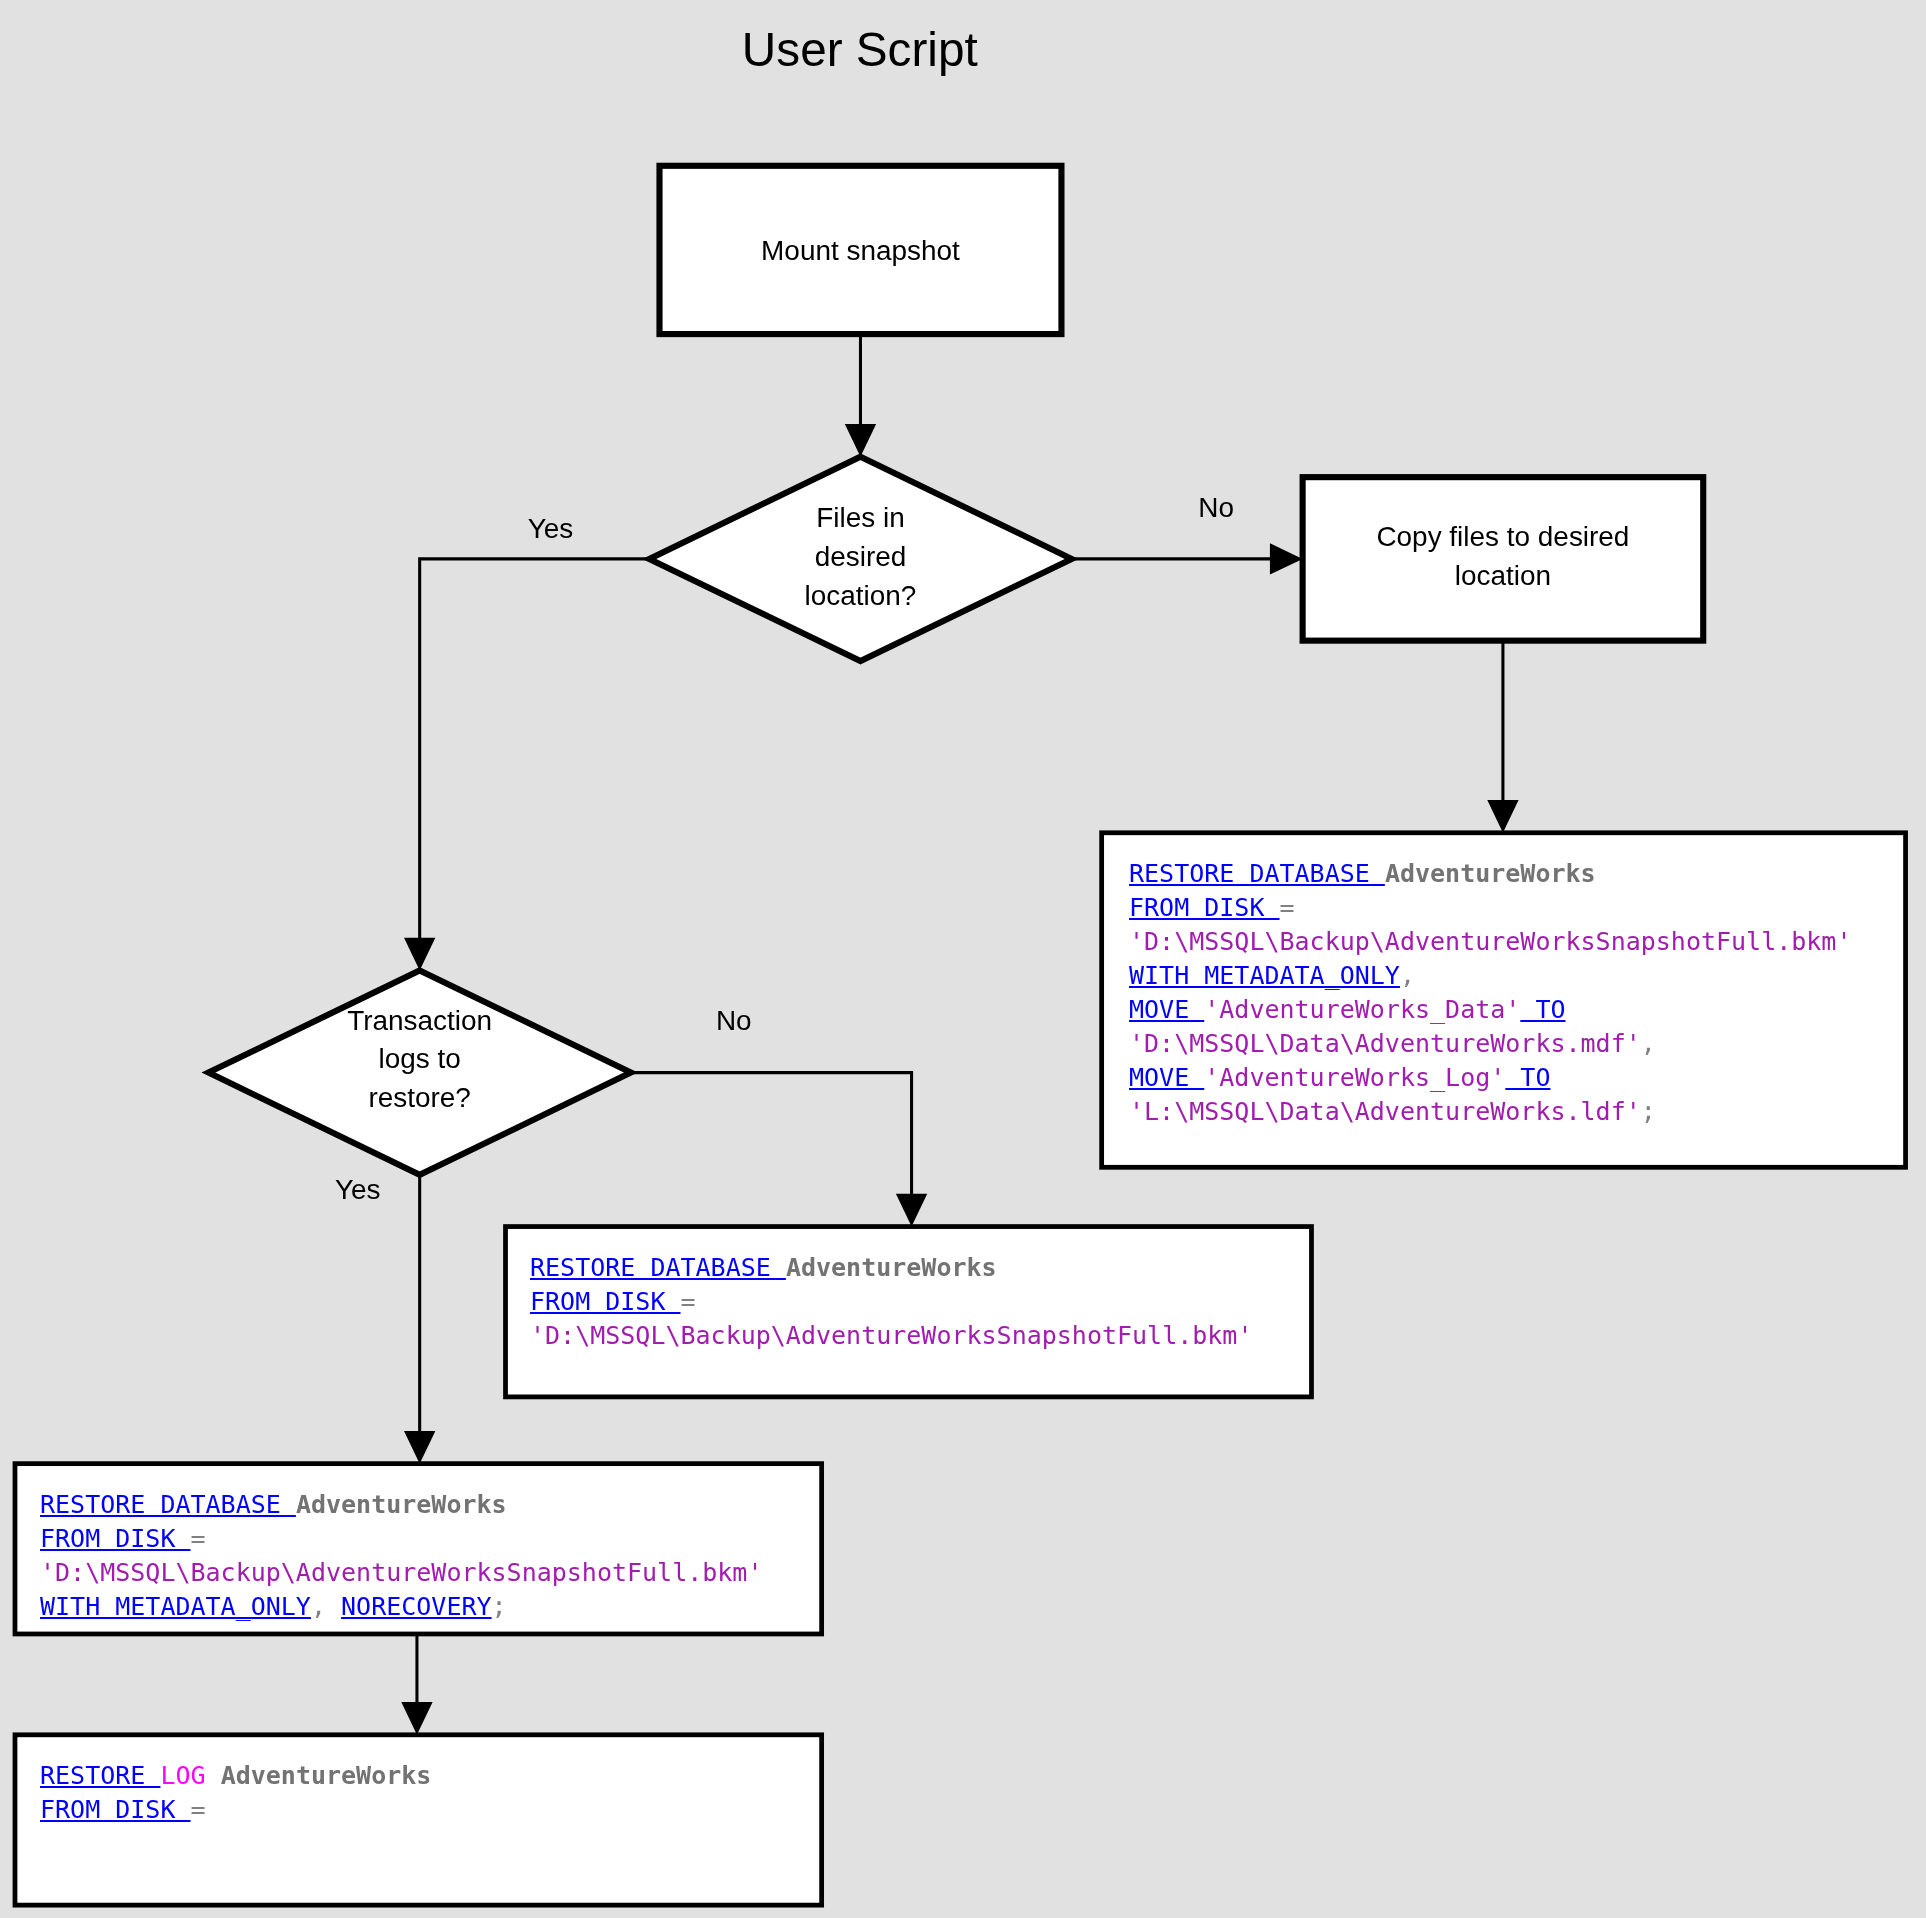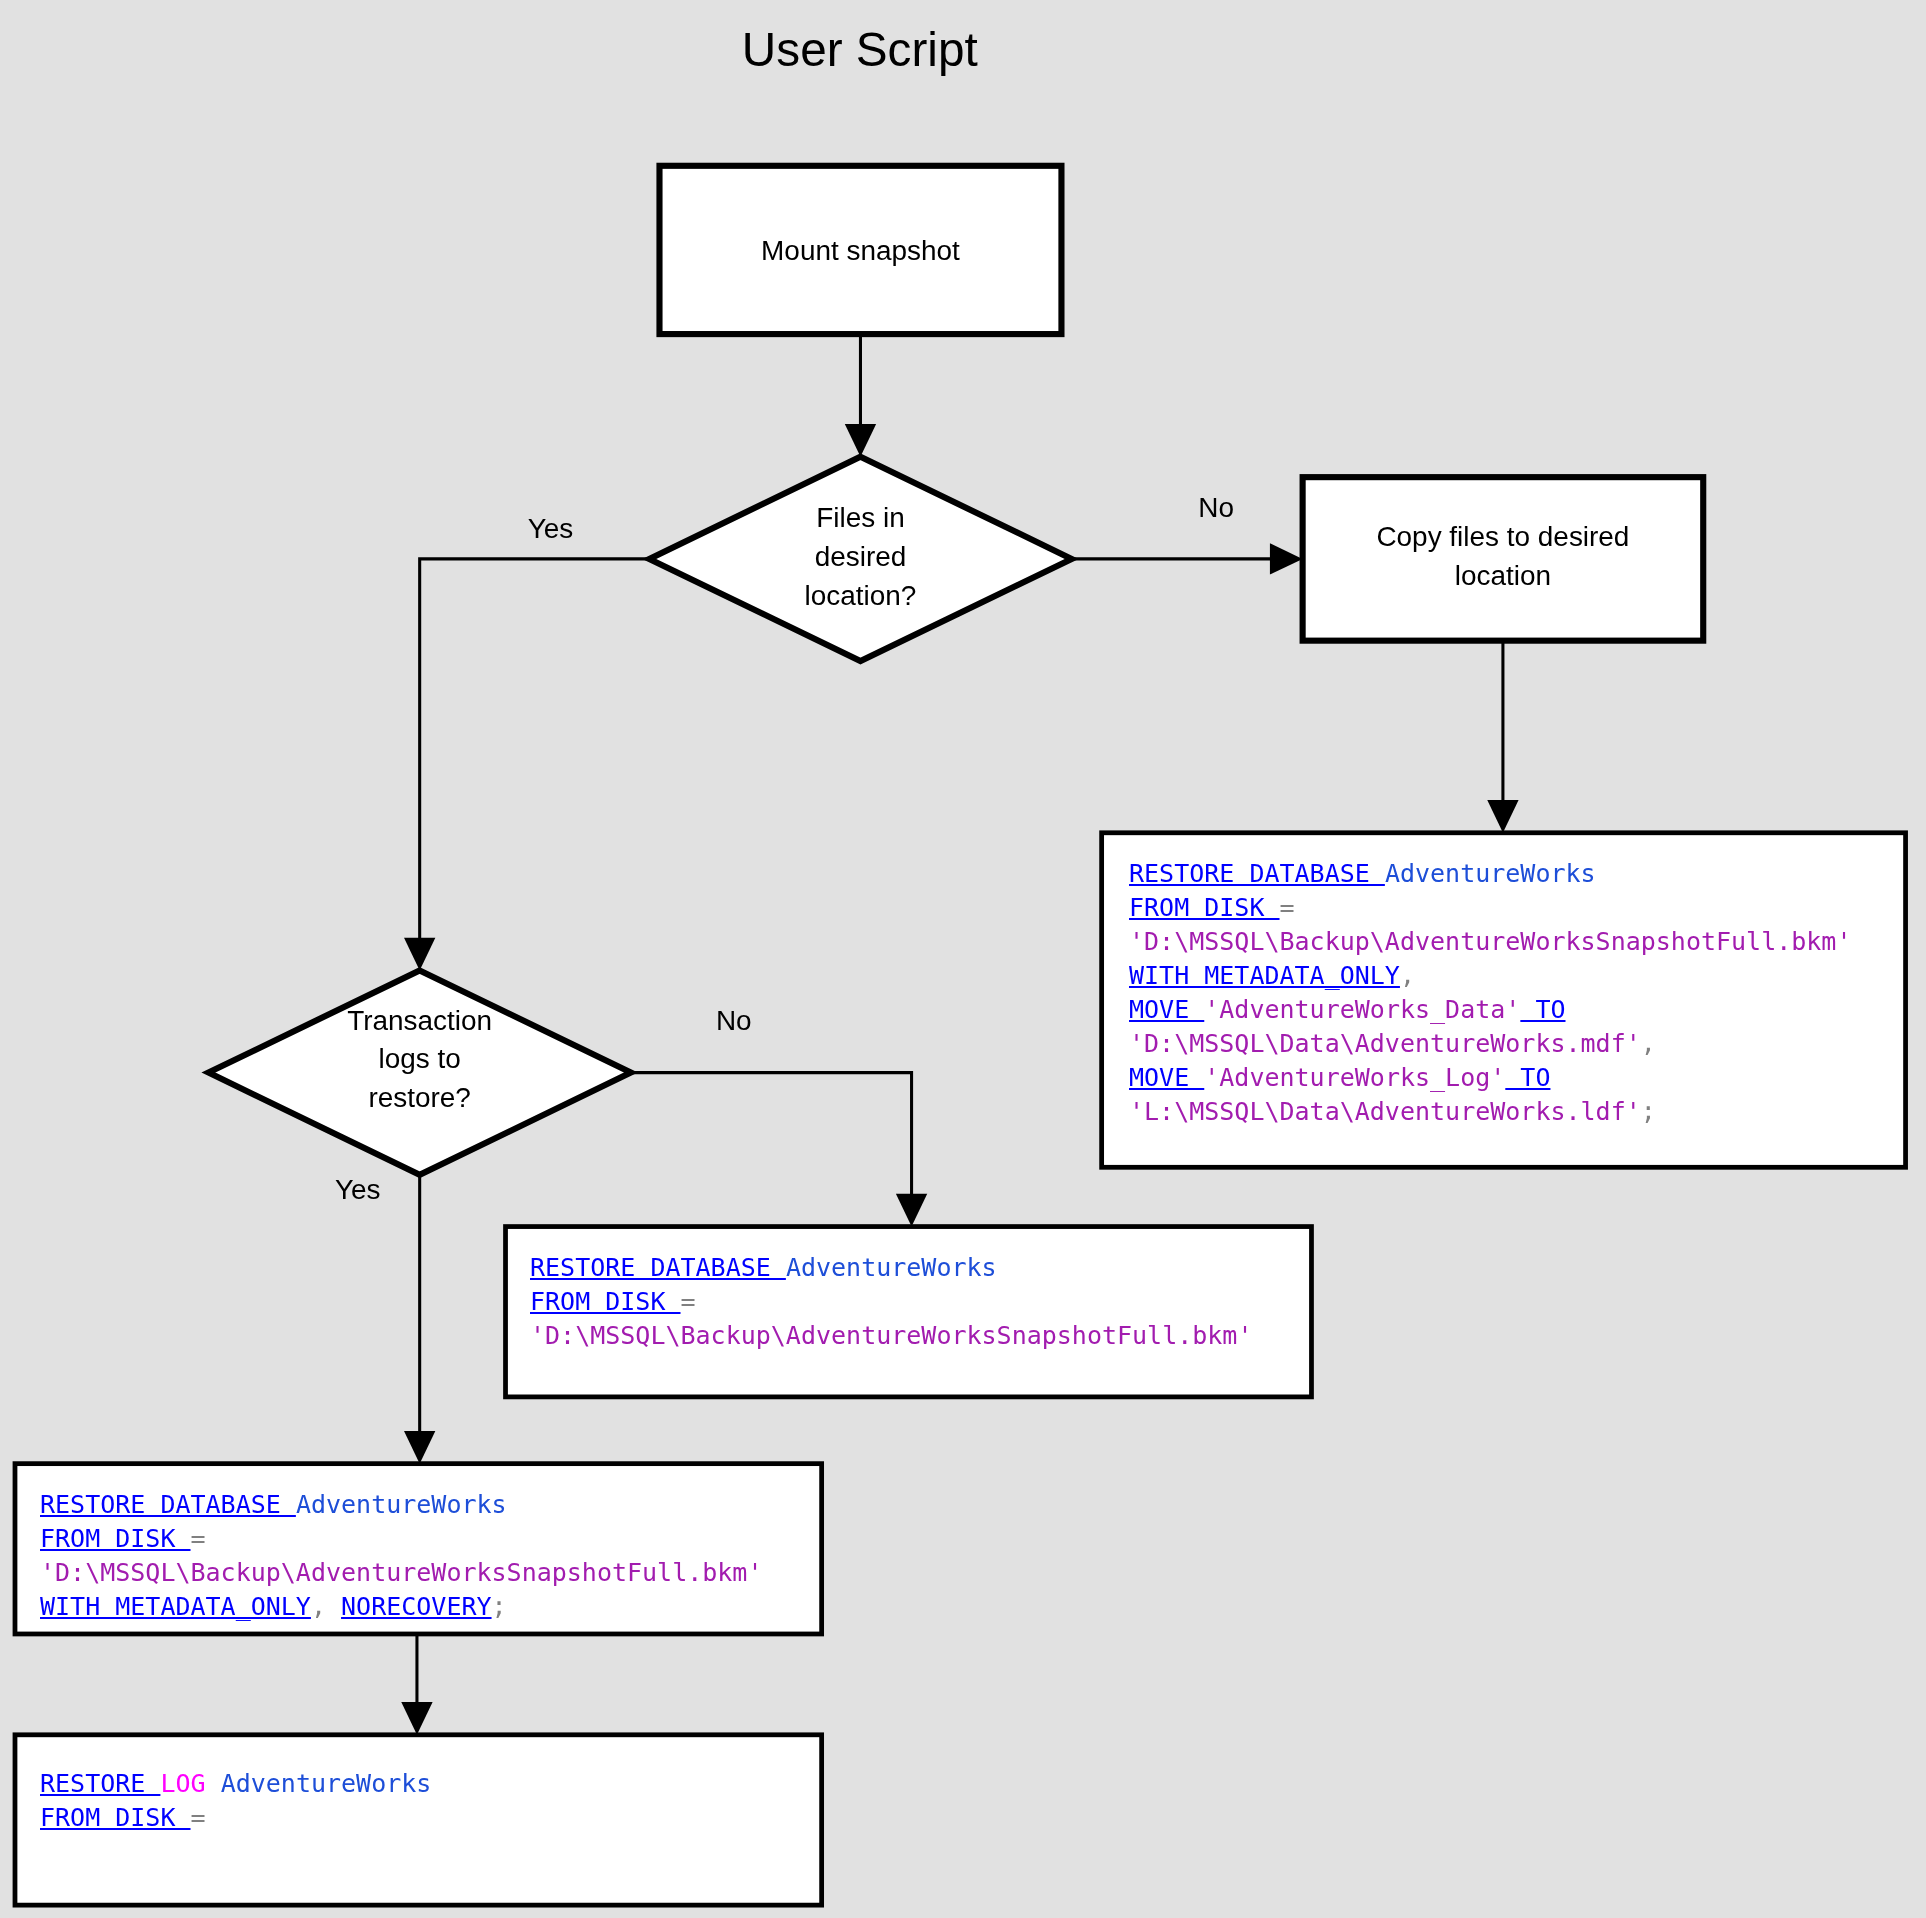--- a/index.html
+++ b/index.html
@@ -70,21 +70,21 @@
     position: absolute;
     font-family: "DejaVu Sans Mono", monospace;
     font-size: 25px;
     line-height: 34px;
     white-space: pre;
     color: #000000;
   }
   .kw   { color: #0000ff; text-decoration: underline; }
   .kw2  { color: #ff00ff; }
   .str  { color: #a21caf; }
-  .id   { color: #1d4ed8; }
+  .id   { color: #737373; font-weight: bold; }
   .pun  { color: #808080; }
 </style>
 </head>
 <body>
 
 <div id="canvas">
 
   <svg id="flow" viewBox="0 0 2827 2816">
 
     <text class="title-text" x="1262" y="78">User Script</text>
@@ -139,16 +139,16 @@
 
     <rect class="shape-fill shape-stroke-thin" x="22" y="2546" width="1184" height="250"></rect>
   </svg>
 
   <div class="code-block" style="left:1129px; top:857px;"><div><span class="kw">RESTORE DATABASE </span><span class="id">AdventureWorks</span></div><div><span class="kw">FROM DISK </span><span class="pun">=</span></div><div><span class="str">'D:\MSSQL\Backup\AdventureWorksSnapshotFull.bkm'</span></div><div><span class="kw">WITH METADATA_ONLY</span><span class="pun">,</span></div><div><span class="kw">MOVE </span><span class="str">'AdventureWorks_Data'</span><span class="kw"> TO</span></div><div><span class="str">'D:\MSSQL\Data\AdventureWorks.mdf'</span><span class="pun">,</span></div><div><span class="kw">MOVE </span><span class="str">'AdventureWorks_Log'</span><span class="kw"> TO</span></div><div><span class="str">'L:\MSSQL\Data\AdventureWorks.ldf'</span><span class="pun">;</span></div></div>
 
   <div class="code-block" style="left:530px; top:1251px;"><div><span class="kw">RESTORE DATABASE </span><span class="id">AdventureWorks</span></div><div><span class="kw">FROM DISK </span><span class="pun">=</span></div><div><span class="str">'D:\MSSQL\Backup\AdventureWorksSnapshotFull.bkm'</span></div></div>
 
   <div class="code-block" style="left:40px; top:1488px;"><div><span class="kw">RESTORE DATABASE </span><span class="id">AdventureWorks</span></div><div><span class="kw">FROM DISK </span><span class="pun">=</span></div><div><span class="str">'D:\MSSQL\Backup\AdventureWorksSnapshotFull.bkm'</span></div><div><span class="kw">WITH METADATA_ONLY</span><span class="pun">, </span><span class="kw">NORECOVERY</span><span class="pun">;</span></div></div>
 
-  <div class="code-block" style="left:40px; top:1759px;margin-top:8px;"><div><span class="kw">RESTORE </span><span class="kw2">LOG</span><span class="id"> AdventureWorks</span></div><div><span class="kw">FROM DISK </span><span class="pun">=</span></div></div>
+  <div class="code-block" style="left:40px; top:1759px;"><div><span class="kw">RESTORE </span><span class="kw2">LOG</span><span class="id"> AdventureWorks</span></div><div><span class="kw">FROM DISK </span><span class="pun">=</span></div></div>
 
 </div>
 
 
 </body></html>

